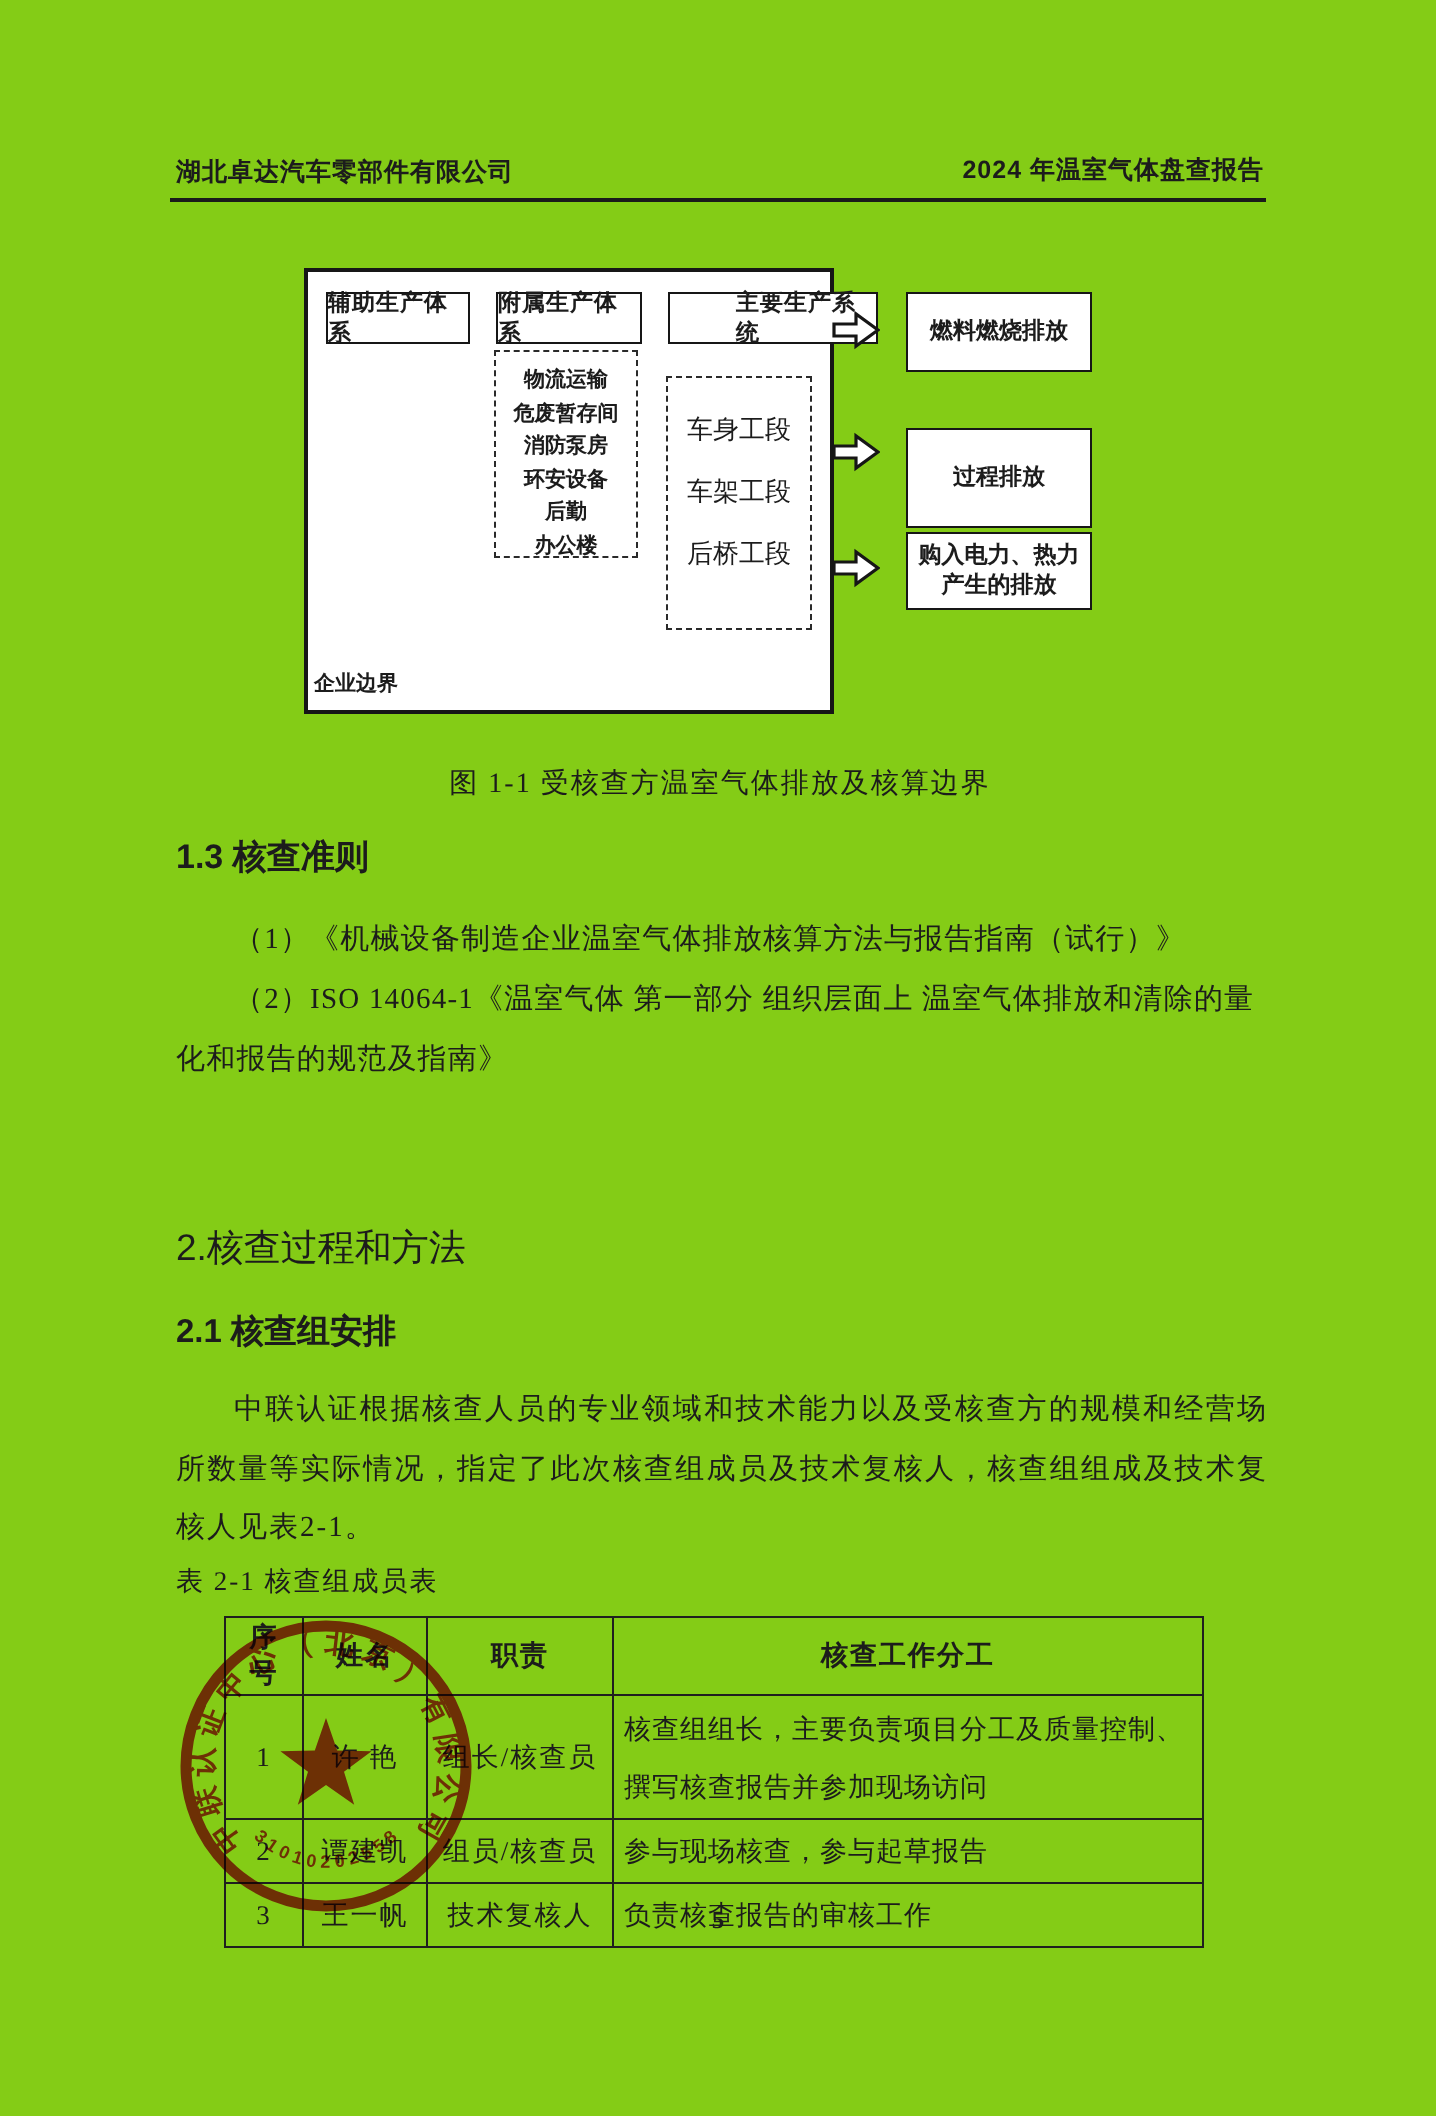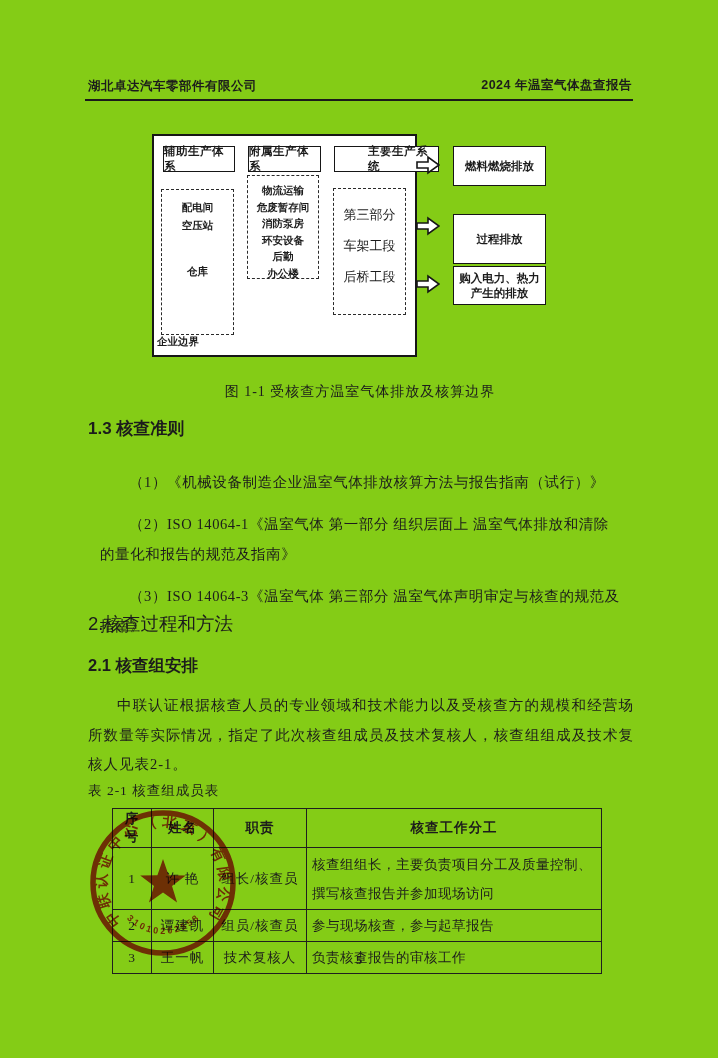--- a/index.html
+++ b/index.html
@@ -38,21 +38,21 @@
     font-family:Liberation Sans, sans-serif;font-weight:700;font-size:11.5px;
     display:flex;align-items:center;justify-content:center;text-align:center;line-height:15px;margin-left:12px;}
   .em1{top:146px;height:38px;} .em2{top:214px;height:48px;} .em3{top:266px;height:37px;}
   .arrow{position:absolute;left:416px;width:24px;height:20px;}
   .ar1{top:155px;} .ar2{top:216px;} .ar3{top:274px;}
   .caption{position:absolute;left:88px;top:383px;width:544px;text-align:center;font-size:14px;letter-spacing:1px;}
   
   .h13{position:absolute;left:88px;top:417px;font-size:17px;font-weight:700;
     font-family:"Liberation Sans","DejaVu Sans",sans-serif;}
   .items{position:absolute;left:88px;top:455px;width:546px;font-size:14.5px;}
-  .items p{margin:12px;line-height:30px;text-indent:2em;letter-spacing:.6px;}
+  .items p{margin:0;line-height:30px;text-indent:2em;letter-spacing:.6px;}
   .h2{position:absolute;left:88px;top:611px;font-size:18.5px;font-weight:400;
     font-family:"Liberation Sans","DejaVu Sans",sans-serif;}
   .h21{position:absolute;left:88px;top:655px;font-size:16.5px;font-weight:700;
     font-family:"Liberation Sans","DejaVu Sans",sans-serif;}
   .para{position:absolute;left:88px;top:691px;width:546px;font-size:14.5px;line-height:29.5px;
     text-indent:2em;text-align:justify;letter-spacing:1px;}
   .tbl-caption{position:absolute;left:88px;top:782px;width:544px;text-align:left;font-size:13.5px;letter-spacing:1px;}
   
   table.members{position:absolute;left:112px;top:808px;border-collapse:collapse;table-layout:fixed;
     font-size:13.5px;background:transparent;}
@@ -73,37 +73,32 @@
   <div class="hdr-left">湖北卓达汽车零部件有限公司</div>
   <div class="hdr-right">2024 年温室气体盘查报告</div>
   <div class="hdr-rule"></div>
 
   <div class="outerbox"></div>
 
   <div class="sysbox sb1">辅助生产体系</div>
   <div class="sysbox sb2">附属生产体系</div>
   <div class="sysbox sb3">主要生产系统</div>
 
-  <div class="dashed db1">
-    <div class="ditem">配电间</div>
-    <div class="ditem">空压站</div>
-    <div class="ditem gap">仓库</div>
-  </div>
 
   <div class="dashed db2">
     <div class="ditem">物流运输</div>
     <div class="ditem">危废暂存间</div>
     <div class="ditem">消防泵房</div>
     <div class="ditem">环安设备</div>
     <div class="ditem">后勤</div>
     <div class="ditem">办公楼</div>
   </div>
 
   <div class="dashed db3">
-    <div class="ditem">第三部分</div>
+    <div class="ditem">车身工段</div>
     <div class="ditem">车架工段</div>
     <div class="ditem">后桥工段</div>
   </div>
 
   <div class="boundary-label">企业边界</div>
 
   <svg class="arrow ar1" viewBox="0 0 24 20">
     <polygon points="1,7 12,7 12,2 23,10 12,18 12,13 1,13" fill="#ffffff" stroke="#161616" stroke-width="1.6"></polygon>
   </svg>
   <svg class="arrow ar2" viewBox="0 0 24 20">
@@ -117,21 +112,20 @@
   <div class="embox em2">过程排放</div>
   <div class="embox em3">购入电力、热力产生的排放</div>
 
   <div class="caption">图 1-1  受核查方温室气体排放及核算边界</div>
 
   <div class="h13">1.3 核查准则</div>
 
   <div class="items">
     <p>（1）《机械设备制造企业温室气体排放核算方法与报告指南（试行）》</p>
     <p>（2）ISO 14064-1《温室气体 第一部分 组织层面上 温室气体排放和清除的量化和报告的规范及指南》</p>
-    <p>（3）ISO 14064-3《温室气体 第三部分 温室气体声明审定与核查的规范及指南》</p>
   </div>
 
   <div class="h2">2.核查过程和方法</div>
   <div class="h21">2.1 核查组安排</div>
   <div class="para">中联认证根据核查人员的专业领域和技术能力以及受核查方的规模和经营场所数量等实际情况，指定了此次核查组成员及技术复核人，核查组组成及技术复核人见表2-1。</div>
 
   <div class="tbl-caption">表 2-1 核查组成员表</div>
 
   <table class="members">
     <colgroup>

